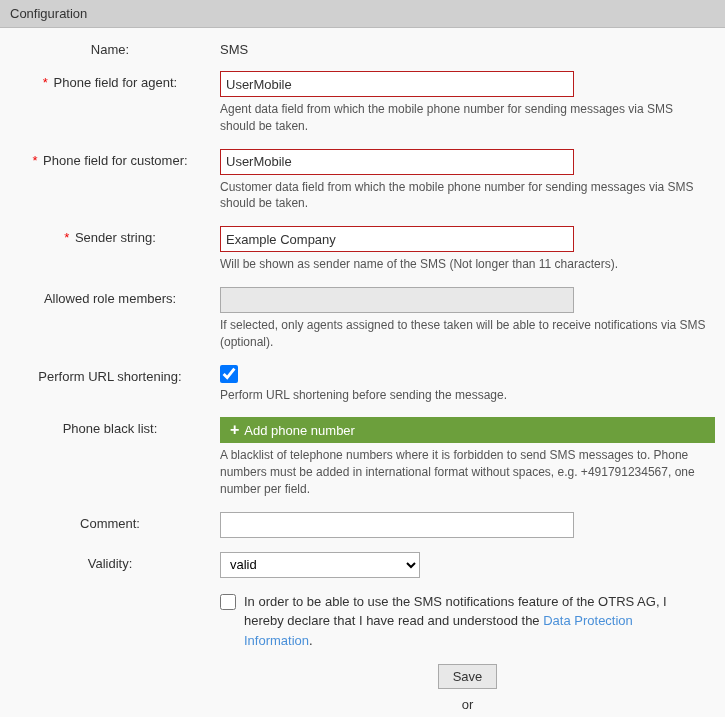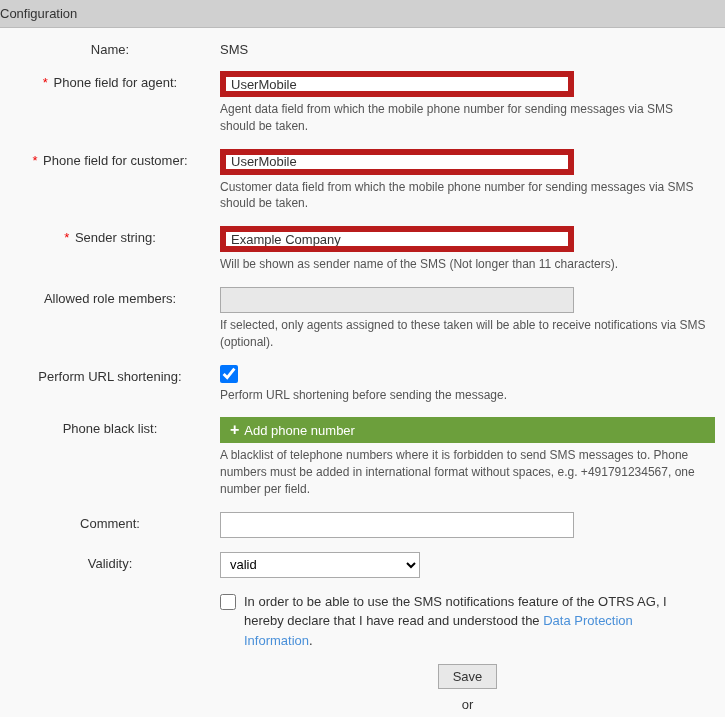--- a/index.html
+++ b/index.html
@@ -6,21 +6,21 @@
     body {
       font-family: Arial, Helvetica, sans-serif;
       font-size: 13px;
       background: #f0f0f0;
       color: #333;
       width: 725px;
       min-height: 717px;
     }
     .page-header {
       background: #d0d0d0;
-      padding: 6px 0;
+      padding: 6px 10px;
       font-size: 13px;
       color: #333;
       border-bottom: 1px solid #bbb;
     }
     .form-container {
       background: #f9f9f9;
       padding: 10px 0;
     }
     .form-row {
       display: flex;
@@ -44,21 +44,21 @@
     }
     .form-content {
       flex: 1;
       display: flex;
       flex-direction: column;
       gap: 4px;
     }
     .form-input {
       width: 354px;
       padding: 3px 5px;
-      border: 6px solid #b91c1c;
+      border: 1px solid #b91c1c;
       background: #fff;
       font-size: 13px;
       color: #333;
       height: 26px;
     }
     .form-hint {
       font-size: 12px;
       color: #555;
       max-width: 490px;
       line-height: 1.4;

